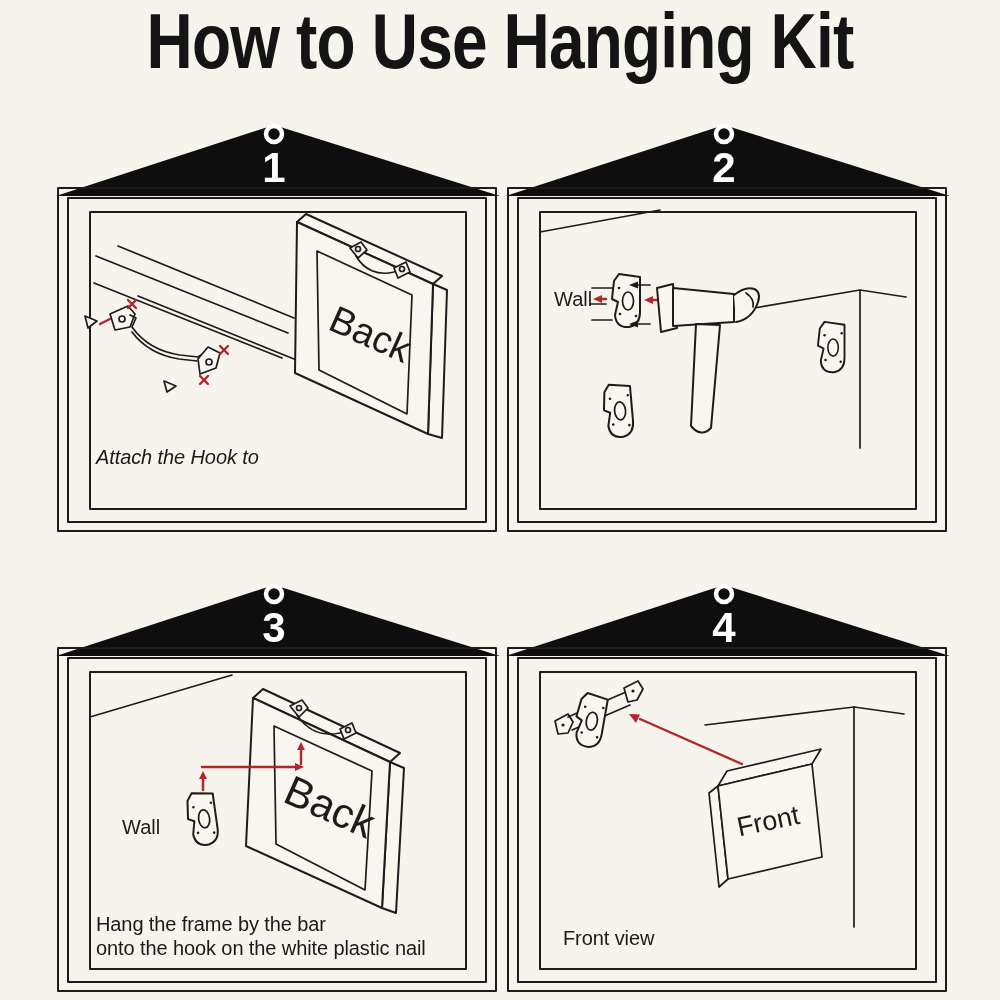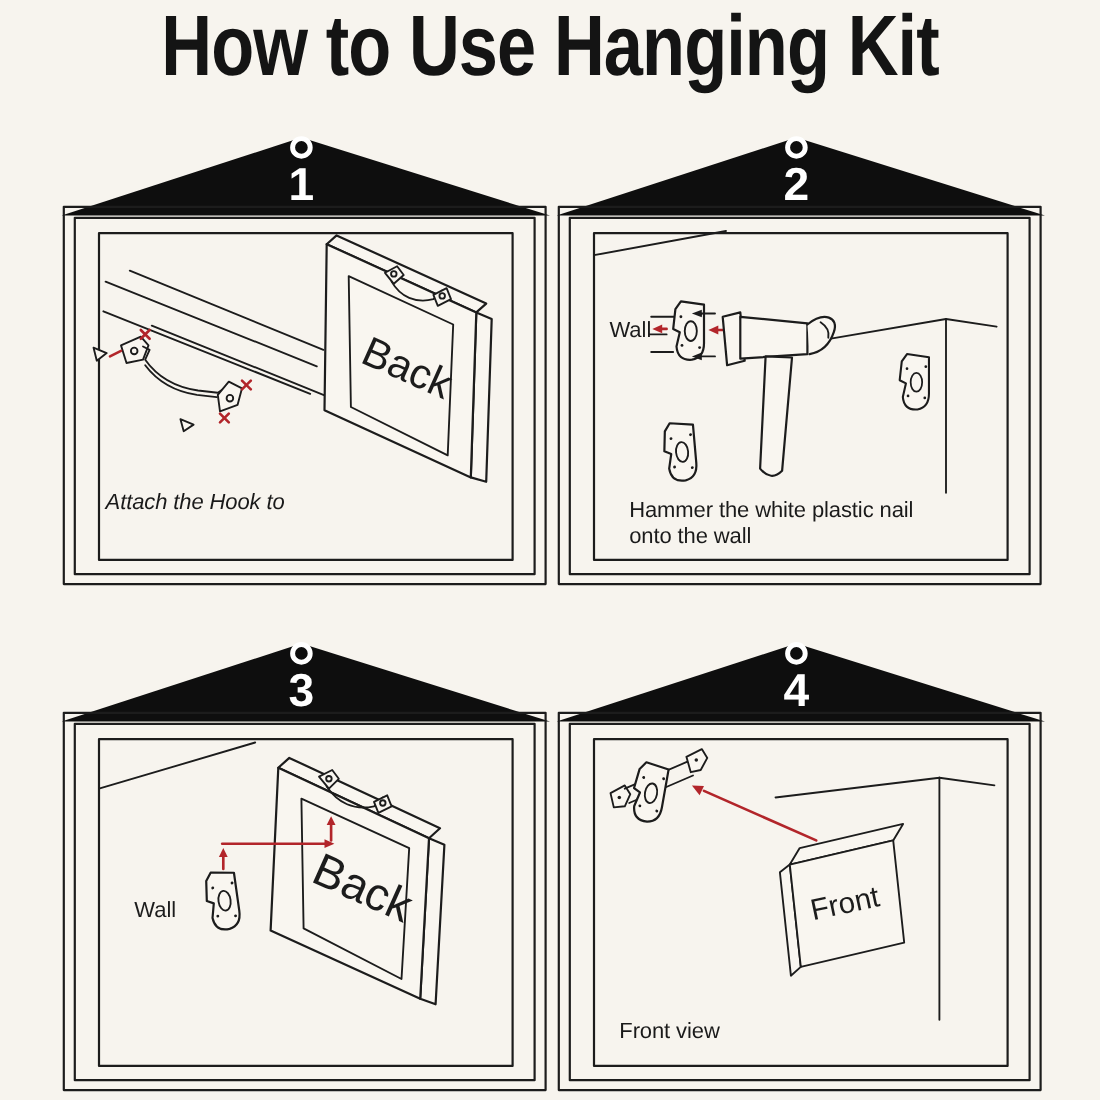--- a/index.html
+++ b/index.html
@@ -149,24 +149,20 @@
     <g transform="translate(314,202) scale(0.95)">
       <path d="M9,2 L30,5 L30,40 Q30,53 19,55 Q6,56 5,43 L8,30 L2,27 L4,9 Z" class="ink paper"></path>
       <ellipse cx="18" cy="29" rx="5.5" ry="9" class="ink thin"></ellipse>
       <circle cx="9" cy="16" r="1.3" class="inkfill"></circle>
         <circle cx="27" cy="14" r="1.3" class="inkfill"></circle>
       <circle cx="10" cy="42" r="1.3" class="inkfill"></circle>
         <circle cx="26" cy="44" r="1.3" class="inkfill"></circle>
     </g>
     <text class="art-label" x="52" y="188" font-size="20">Wall</text>
   </svg>
-  <div class="caption" style="left:70px;top:334px;">
-    <span style="display:block">Hammer the white plastic nail</span>
-    <span style="display:block">onto the wall</span>
-  </div>
 </div>
 
 <div class="panel" style="left:52px;top:578px;">
   <svg width="452" height="420" viewBox="0 0 452 420">
     <g>
       <polygon points="4,78 222,7 448,78" fill="#0e0e0e"></polygon>
       <circle cx="222" cy="16" r="8" fill="#0e0e0e" stroke="#ffffff" stroke-width="4.5"></circle>
       <text class="step-num" x="222" y="64">3</text>
     </g>
     <g>
@@ -202,20 +198,24 @@
     <g>
       <line x1="150" y1="189" x2="244" y2="189" class="red"></line>
       <polygon points="252,189 243,185 243,193" class="redfill"></polygon>
       <line x1="151" y1="212" x2="151" y2="199" class="red"></line>
       <polygon points="151,193 147,201 155,201" class="redfill"></polygon>
       <line x1="249" y1="186" x2="249" y2="171" class="red"></line>
       <polygon points="249,164 245,172 253,172" class="redfill"></polygon>
     </g>
     <text class="art-label" x="70" y="256" font-size="20">Wall</text>
   </svg>
+  <div class="caption" style="left:44px;top:334px;">
+    <span style="display:block">Hang the frame by the bar</span>
+    <span style="display:block">onto the hook on the white plastic nail</span>
+  </div>
 </div>
 
 <div class="panel" style="left:502px;top:578px;">
   <svg width="452" height="420" viewBox="0 0 452 420">
     <g>
       <polygon points="4,78 222,7 448,78" fill="#0e0e0e"></polygon>
       <circle cx="222" cy="16" r="8" fill="#0e0e0e" stroke="#ffffff" stroke-width="4.5"></circle>
       <text class="step-num" x="222" y="64">4</text>
     </g>
     <g>

